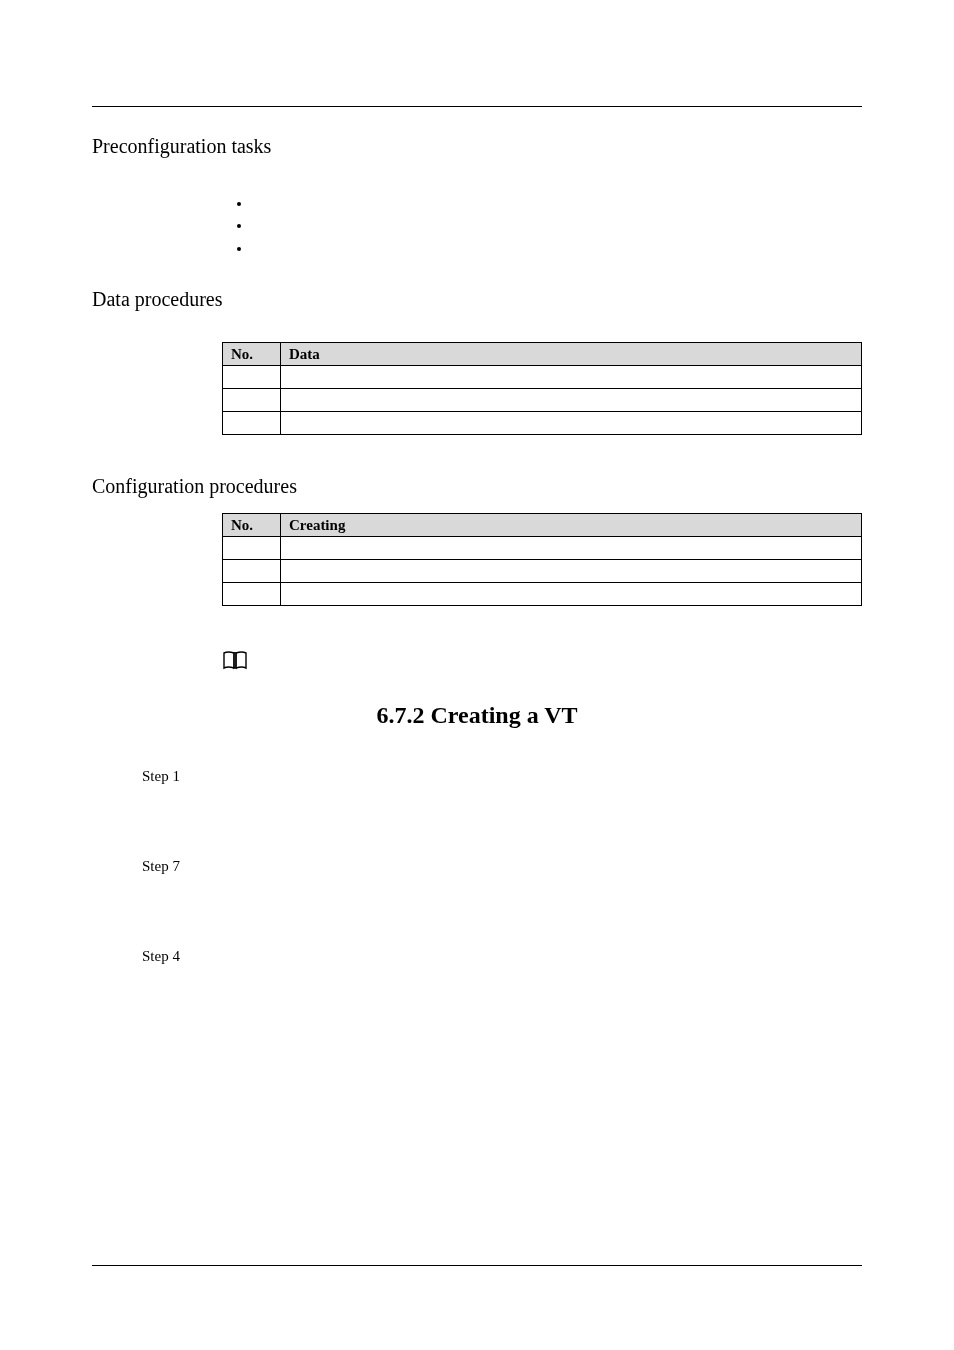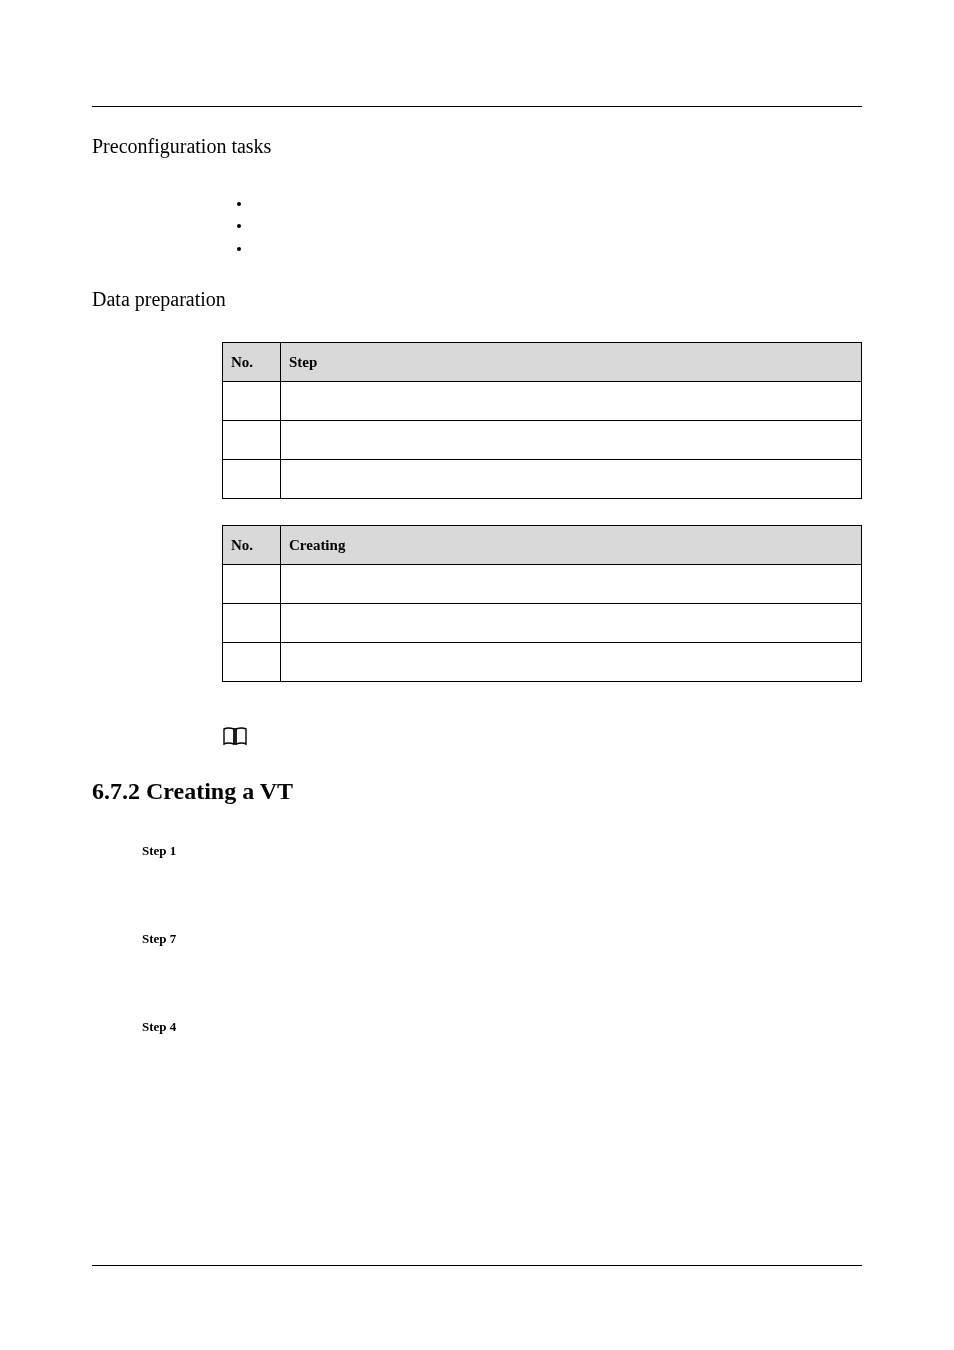--- a/index.html
+++ b/index.html
@@ -34,20 +34,21 @@
     font-size: 20px;
     font-weight: normal;
     margin: 26px 0 0 0;
     line-height: 1.3;
   }
   h2.main-head {
     font-size: 24px;
     font-weight: bold;
     margin: 30px 0 0 0;
     line-height: 1.3;
+    text-align: center;
   }
 
   ul.bullets {
     list-style: disc;
     margin: 34px 0 0 0;
     padding: 0 0 0 160px;
   }
   ul.bullets li {
     font-size: 14px;
     line-height: 1.6;
@@ -58,42 +59,42 @@
   table.grid {
     border-collapse: collapse;
     width: 640px;
     table-layout: fixed;
   }
   table.grid th, table.grid td {
     border: 1px solid #000;
     font-size: 15px;
     text-align: left;
     vertical-align: middle;
-    padding: 8px 8px;
+    padding: 0 8px;
     height: 22px;
   }
   table.grid th {
     background: #d9d9d9;
     font-weight: bold;
   }
   table.grid col.c-no { width: 58px; }
 
   .note-icon {
     margin-left: 130px;
     margin-top: 44px;
   }
   .note-icon svg { display: block; }
 
   .steps {
     margin-top: 36px;
     margin-left: 50px;
   }
   .step {
-    font-size: 13px;
-    font-weight: bold;
+    font-size: 15px;
+    font-weight: normal;
     line-height: 1.2;
     margin-bottom: 72px;
   }
   .step:last-child { margin-bottom: 4px; }
 
   .sp-data { height: 12px; }
 </style>
 </head>
 <body>
 
@@ -101,32 +102,32 @@
   <hr class="hr-top">
 
   <h2 class="section-head">Preconfiguration tasks</h2>
 
   <ul class="bullets">
     <li></li>
     <li></li>
     <li></li>
   </ul>
 
-  <h2 class="section-head">Data preparation</h2>
+  <h2 class="section-head">Data procedures</h2>
 
   <div class="tbl-wrap">
     <table class="grid">
       <colgroup>
           <col class="c-no">
           <col>
         </colgroup>
       <thead>
         <tr>
           <th>No.</th>
-          <th>Step</th>
+          <th>Data</th>
         </tr>
       </thead>
       <tbody>
         <tr>
           <td></td>
           <td></td>
         </tr>
         <tr>
           <td></td>
           <td></td>
@@ -134,20 +135,21 @@
         <tr>
           <td></td>
           <td></td>
         </tr>
       </tbody>
     </table>
   </div>
 
   <div class="sp-data"></div>
 
+  <h2 class="section-head">Configuration procedures</h2>
 
   <div class="tbl-wrap" style="margin-top:14px;">
     <table class="grid">
       <colgroup>
           <col class="c-no">
           <col>
         </colgroup>
       <thead>
         <tr>
           <th>No.</th>

